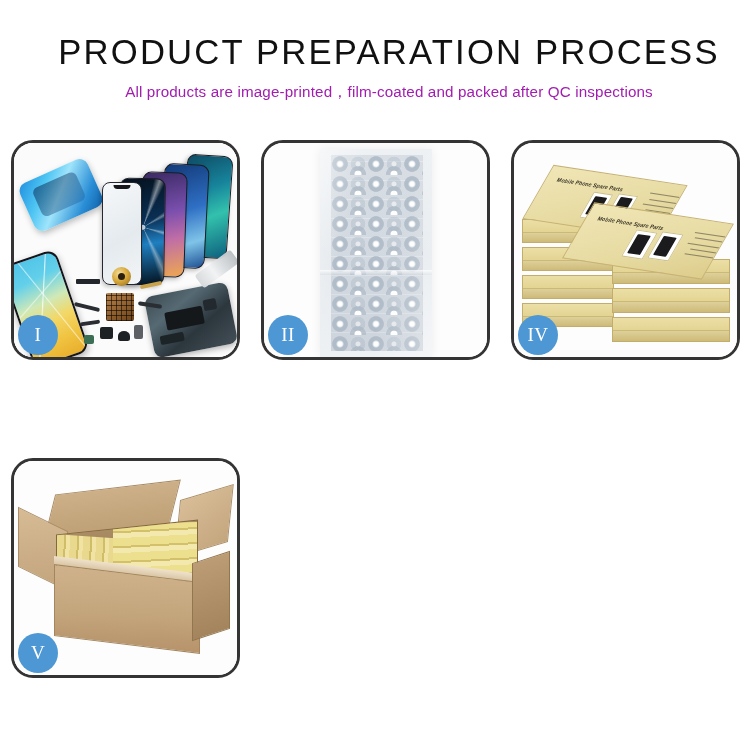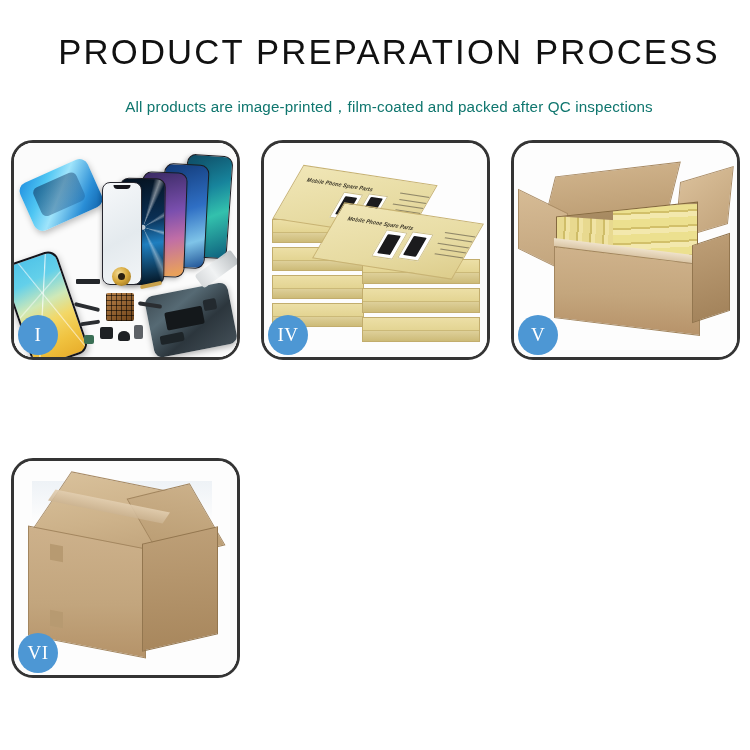--- a/index.html
+++ b/index.html
@@ -17,25 +17,25 @@
   .title {
     font-size: 35px;
     font-weight: 500;
     letter-spacing: 2.2px;
     color: #111111;
     line-height: 1.05;
     white-space: nowrap;
     transform: scaleX(0.99);
   }
   .subtitle {
-    margin-top: 26px;
+    margin-top: 11px;
     font-size: 15.2px;
     font-weight: 400;
     letter-spacing: 0.15px;
-    color: #0f766e;
+    color: #a21caf;
     white-space: nowrap;
   }
 
   
   .grid {
     position: absolute;
     left: 11px; top: 140px;
     width: 728px;
     display: grid;
     grid-template-columns: repeat(3, 229px);
@@ -373,20 +373,30 @@
           <span class="pt cap c2"></span>
           <span class="pt cap c3"></span>
           <span class="pt cap c4"></span>
         </div>
 
         <div class="driver"></div>
       </div>
       <div class="badge">I</div>
     </div>
 
+    <div class="panel">
+      <div class="panel-stage">
+        <div class="bw-sheet">
+          <div class="bw-inner"></div>
+          <div class="bw-seam"></div>
+          <div class="bw-gloss"></div>
+        </div>
+      </div>
+      <div class="badge">II</div>
+    </div>
 
 
     <div class="panel">
       <div class="panel-stage">
         <div class="stack">
 
           <div class="kbox" style="left:2px;  top:58px;  width:92px; height:24px;">
               <span class="side"></span>
             </div>
           <div class="kbox" style="left:2px;  top:86px;  width:92px; height:24px;">
@@ -452,28 +462,15 @@
           <span class="v-goods-a"></span>
           <span class="v-goods-b"></span>
         </div>
         <div class="v-lip"></div>
         <div class="v-front"></div>
         <div class="v-side"></div>
       </div>
       <div class="badge">V</div>
     </div>
 
-    <div class="panel">
-      <div class="panel-stage">
-        <div class="s-shadow"></div>
-        <div class="s-top"></div>
-        <div class="s-top-r"></div>
-        <div class="s-tape s-tape-top"></div>
-        <div class="s-front"></div>
-        <div class="s-side"></div>
-        <div class="s-tape s-tape-f1"></div>
-        <div class="s-tape s-tape-f2"></div>
-      </div>
-      <div class="badge">VI</div>
-    </div>
 
   </div>
 </div>
 
 </body></html>

